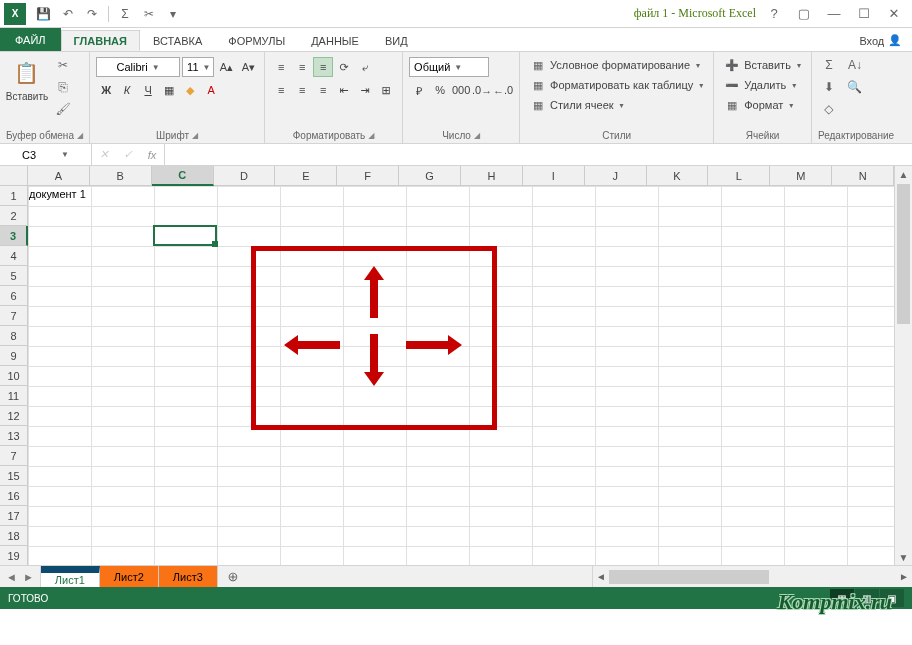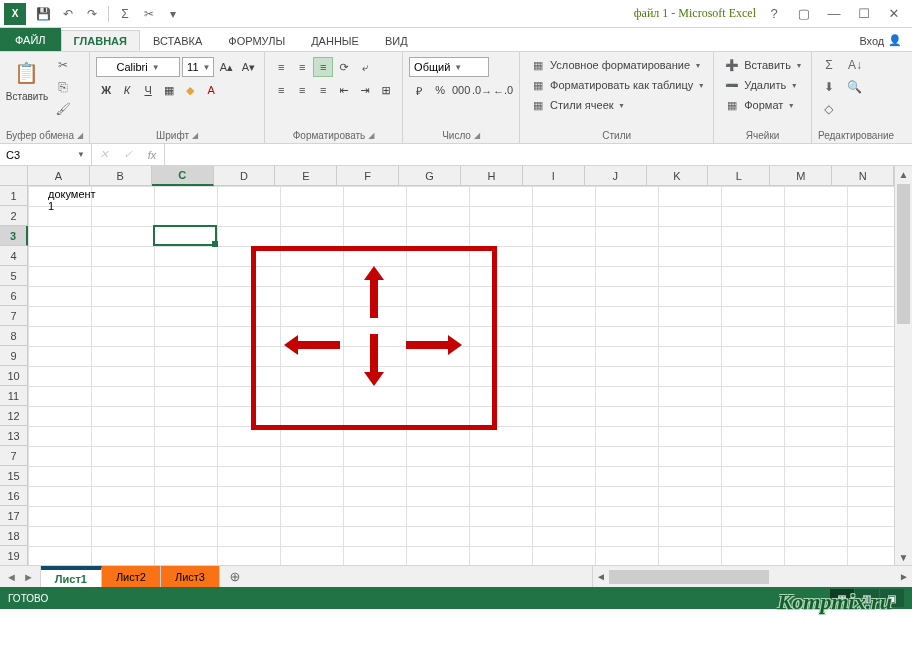--- a/index.html
+++ b/index.html
@@ -41,59 +41,59 @@
 .fontsize { width:32px; }
 .rowbtns { display:flex;gap:1px; }
 .chip { width:20px;height:20px;display:flex;align-items:center;justify-content:center;font-size:11px;color:#444;cursor:pointer;border:1px solid transparent; }
 .chip.active { background:#c8e0cc; border-color:#92c29a; }
 .stylerow { display:flex;align-items:center;gap:4px;height:20px;cursor:pointer;font-size:11px;color:#444;padding:0 4px; }
 .stylerow .ico { width:16px;text-align:center;color:#666; }
 .stylerow .dd { font-size:8px;color:#666;margin-left:2px; }
 
 
 .fbar { height:22px;border-bottom:1px solid #d4d4d4;display:flex;align-items:stretch; }
-.namebox { width:92px;border-right:1px solid #d4d4d4;display:flex;align-items:center;padding:0 6px;font-size:11px;justify-content:space-between; }
+.namebox { width:92px;border-right:1px solid #d4d4d4;display:flex;align-items:center;padding:0 22px;font-size:11px;justify-content:space-between; }
 .namebox .dd { font-size:8px;color:#666; }
 .fxbtns { display:flex;align-items:center;border-right:1px solid #d4d4d4; }
 .fxbtns .fb { width:24px;display:flex;align-items:center;justify-content:center;color:#999;font-size:11px;font-style:italic; }
 .formula { flex:1;padding:0 6px;display:flex;align-items:center;font-size:11px; }
 
 
 .gridwrap { position:relative; height:399px; overflow:hidden; }
 .selectall { position:absolute;top:0;left:0;width:28px;height:20px;background:#f0f0f0;border-right:1px solid #ccc;border-bottom:1px solid #ccc; }
 .colheads { position:absolute;top:0;left:28px;right:18px;height:20px;display:flex; }
 .colhead { width:63px;background:#f0f0f0;border-right:1px solid #ccc;border-bottom:1px solid #ccc;display:flex;align-items:center;justify-content:center;font-size:11px;color:#444;cursor:pointer; }
 .colhead.sel { background:#d5d5d5;color:#217346;font-weight:600;border-bottom:2px solid #217346; }
 .rowheads { position:absolute;top:20px;left:0;width:28px;bottom:0; }
 .rowhead { height:20px;background:#f0f0f0;border-right:1px solid #ccc;border-bottom:1px solid #ccc;display:flex;align-items:center;justify-content:center;font-size:11px;color:#444;cursor:pointer; }
 .rowhead.sel { background:#d5d5d5;color:#217346;font-weight:600;border-right:2px solid #217346; }
 .cells { position:absolute;top:20px;left:28px;right:18px;bottom:0; }
 .cellgrid { position:absolute;inset:0;
   background-image:linear-gradient(to right,#e0e0e0 1px,transparent 1px),linear-gradient(to bottom,#e0e0e0 1px,transparent 1px);
   background-size:63px 20px; }
-.cell { position:absolute;height:20px;font-size:11px;padding:2px 20px;color:#000; }
+.cell { position:absolute;height:20px;font-size:11px;padding:2px 1px;color:#000; }
 .activecell { position:absolute;border:2px solid #217346;pointer-events:none; }
 .activecell::after { content:'';position:absolute;right:-3px;bottom:-3px;width:6px;height:6px;background:#217346; }
 .vscroll { position:absolute;top:0;right:0;width:18px;bottom:0;background:#f0f0f0;border-left:1px solid #d4d4d4; }
 .vscroll .thumb { position:absolute;top:18px;left:2px;right:2px;height:140px;background:#cdcdcd; }
 .vscroll .arr { position:absolute;left:0;right:0;height:16px;display:flex;align-items:center;justify-content:center;color:#666;font-size:10px; }
 
 
 .redbox { position:absolute;border:5px solid #c40000;pointer-events:none; }
 .arrow { position:absolute;background:#c40000;pointer-events:none; }
 .arrow.h { height:8px; }
 .arrow.v { width:8px; }
 .arrow .head { position:absolute;width:0;height:0; }
 
 
 .sheetbar { height:22px;border-top:1px solid #d4d4d4;display:flex;align-items:stretch;background:#f0f0f0; }
 .navarrs { display:flex;align-items:center;padding:0 6px;gap:6px;color:#777;border-right:1px solid #d4d4d4; }
 .navarrs span { cursor:pointer;font-size:11px; }
 .sheettab { padding:3px 14px;font-size:11px;background:#f97316;border-right:1px solid #ccc;cursor:pointer;display:flex;align-items:center; }
-.sheettab.active { background:#fff;border-top:4px solid #0c4a6e;font-weight:700;color:#217346; }
+.sheettab.active { background:#fff;border-top:7px solid #0c4a6e;font-weight:400;color:#217346; }
 .addsheet { width:30px;display:flex;align-items:center;justify-content:center;color:#666;cursor:pointer;font-size:13px; }
 .sheetbar .spacer { flex:1; }
 .hscroll { width:320px;display:flex;align-items:center;border-left:1px solid #d4d4d4; }
 .hscroll .arr { width:16px;text-align:center;color:#666;font-size:10px;cursor:pointer; }
 .hscroll .track { flex:1;height:14px;background:#f0f0f0;position:relative; }
 .hscroll .thumb { position:absolute;left:0;top:0;bottom:0;width:160px;background:#cdcdcd; }
 
 
 .status { height:22px;background:#217346;color:#fff;display:flex;align-items:center;padding:0 8px;font-size:10px; }
 .status .views { margin-left:auto;display:flex;gap:1px; }

